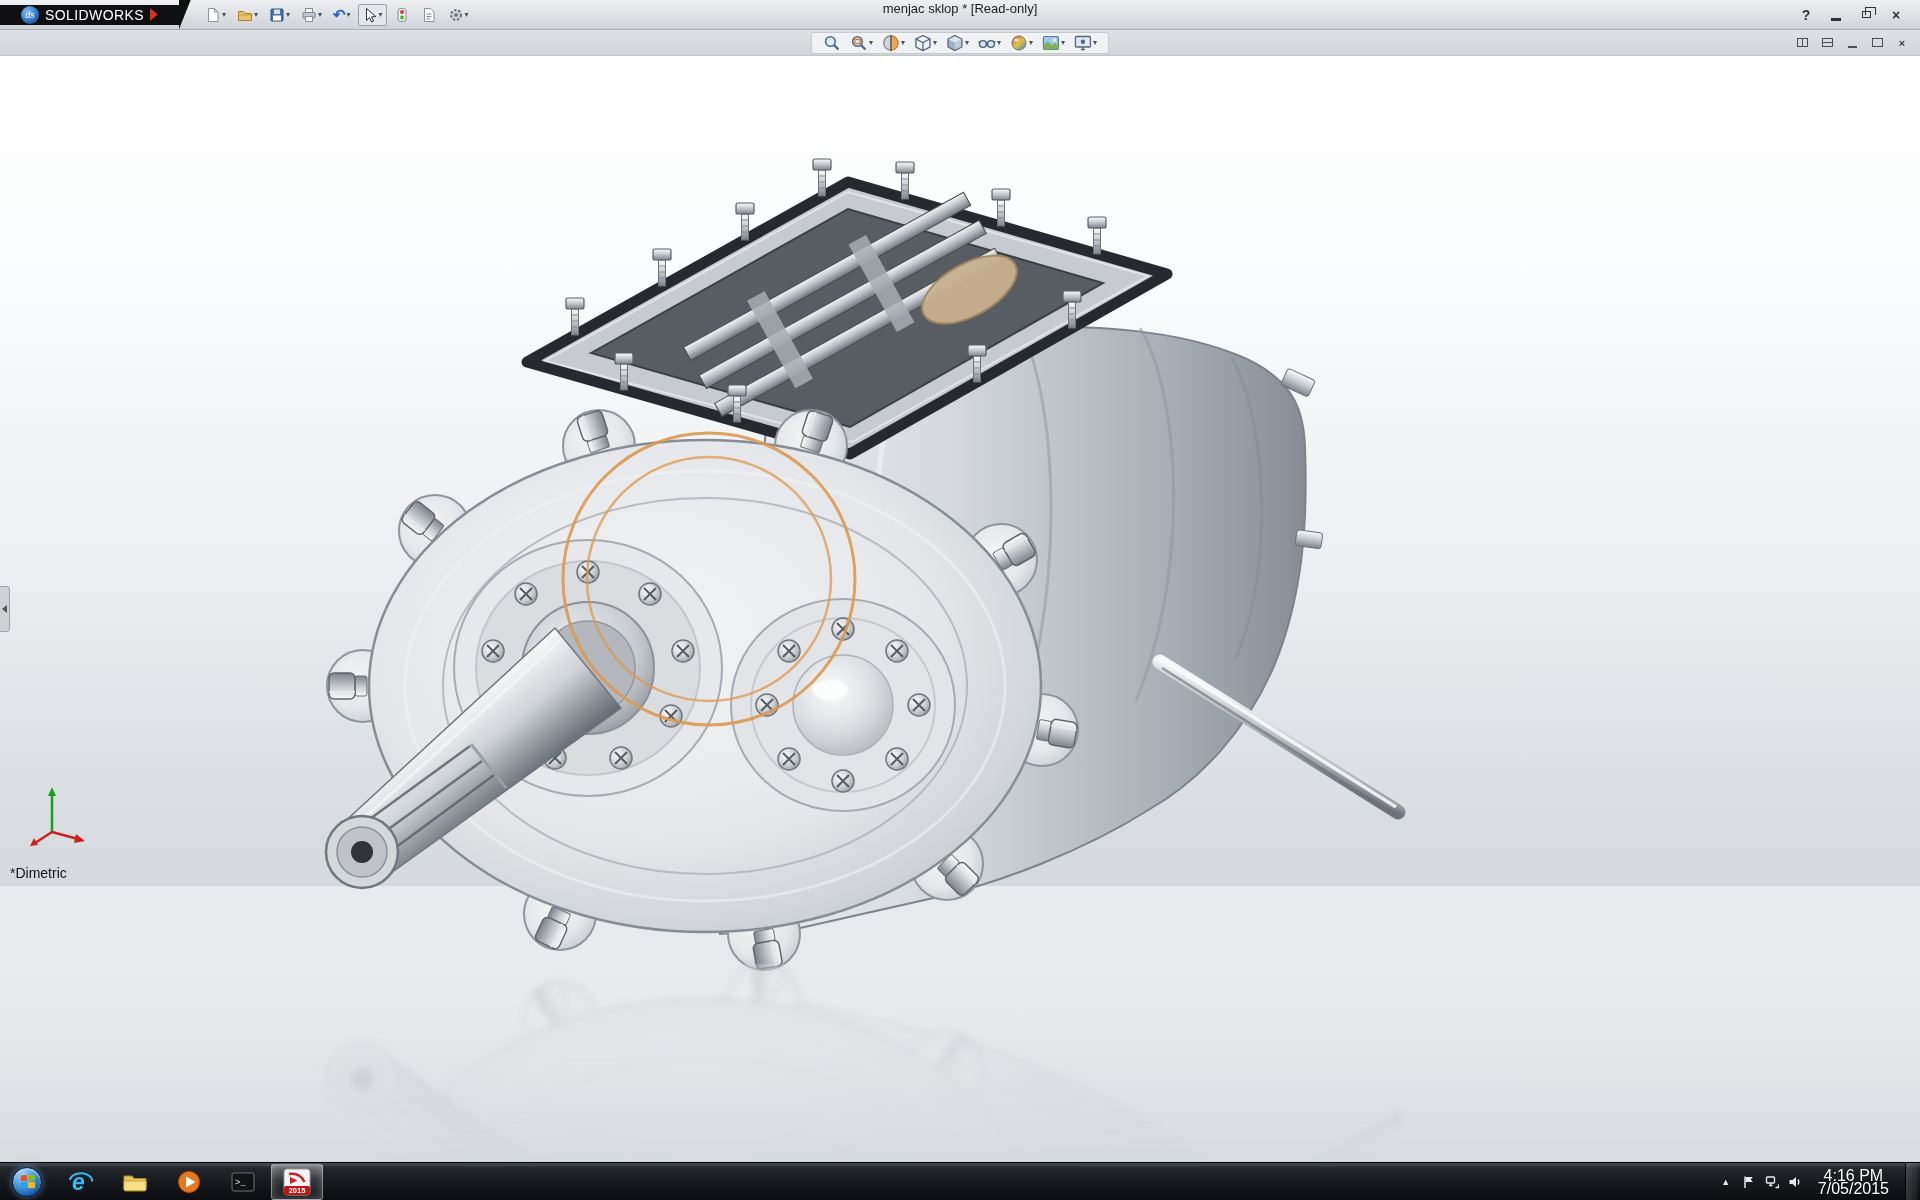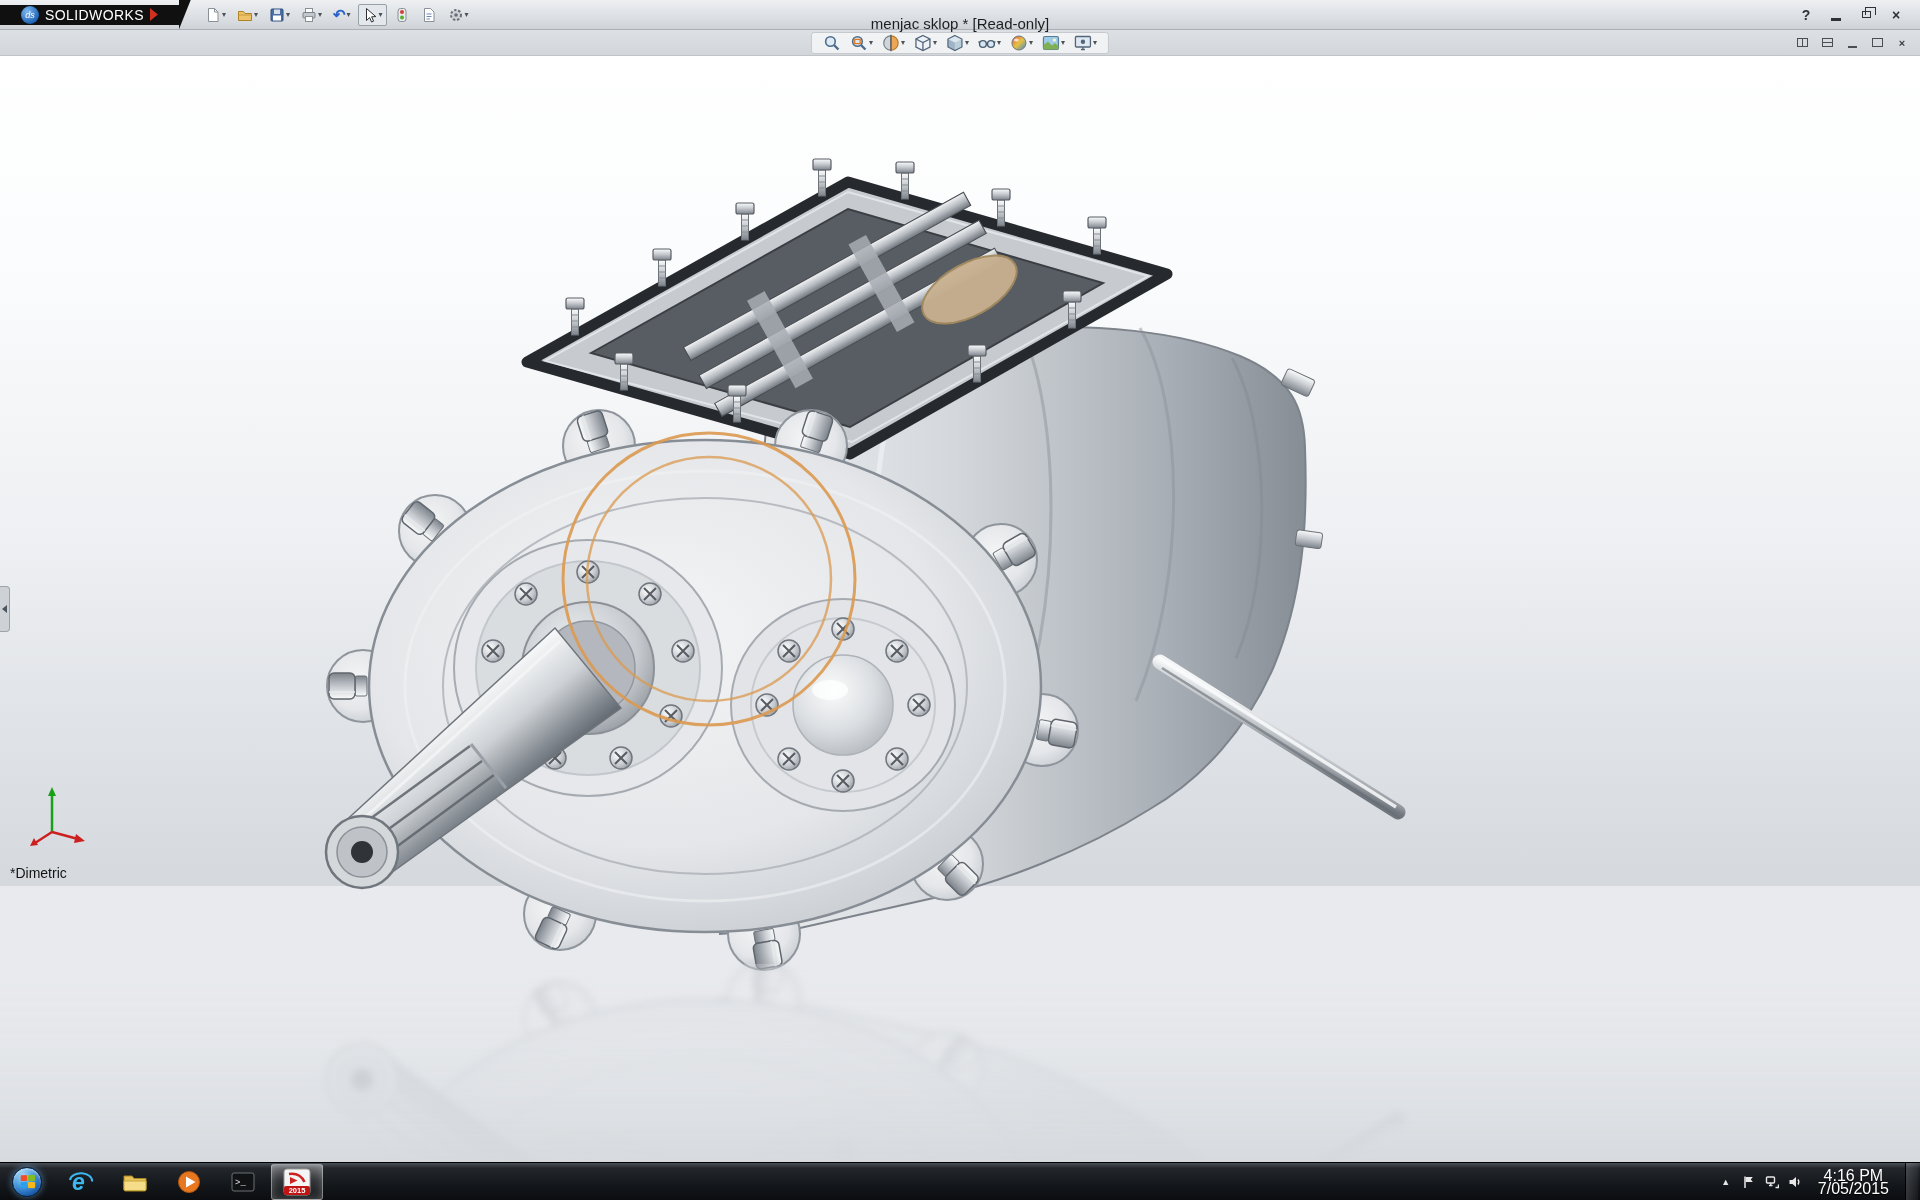--- a/index.html
+++ b/index.html
@@ -16,21 +16,21 @@
     background:radial-gradient(circle at 35% 30%,#7db8f2,#1a5fb0 75%);
     color:#fff;font-size:9px;font-style:italic;display:flex;align-items:center;justify-content:center}
   .logo-text{font-weight:normal;font-size:14px;letter-spacing:.4px}
   .chev{width:8px;height:13px;background:#d03020;clip-path:polygon(0 0,100% 50%,0 100%)}
   .logo-wedge{width:12px;height:30px;background:#101010;clip-path:polygon(0 0,100% 0,0 100%)}
   .main-toolbar{display:flex;align-items:center;gap:3px;padding:0 10px}
   .tb-item{display:flex;align-items:center;gap:1px;padding:2px 3px;border-radius:2px;border:1px solid transparent}
   .tb-item.pressed{border-color:#98a0a8;background:#e4e8ec}
   .dd{font-size:8px;color:#4c5258;line-height:8px}
   .u-glyph{font-size:15px;font-weight:bold;color:#2a62c9;line-height:14px}
-  .doc-title{position:absolute;left:50%;top:15px;transform:translateX(-50%);font-size:15px;color:#1c1e20}
+  .doc-title{position:absolute;left:50%;top:1px;transform:translateX(-50%);font-size:13px;color:#1c1e20}
   .win-controls{margin-left:auto;display:flex;align-items:center;gap:6px;padding-right:12px}
   .wbtn{width:24px;height:22px;display:flex;align-items:center;justify-content:center;color:#2e3236;font-size:14px;font-weight:bold}
   .minb{width:10px;height:3px;background:#2e3236;margin-top:9px}
   .boxR{position:relative;width:9px;height:7px;border:1px solid #2e3236}
   .boxR::after{content:"";position:absolute;left:2px;top:-5px;width:9px;height:7px;border:1px solid #2e3236;border-bottom:none}
 
   
   .subbar{position:absolute;top:30px;left:0;right:0;height:26px;
     background:linear-gradient(#dde0e4,#d2d6da);border-bottom:1px solid #c0c4c9;z-index:20}
   .headsup{position:absolute;left:50%;top:2px;transform:translateX(-50%);

